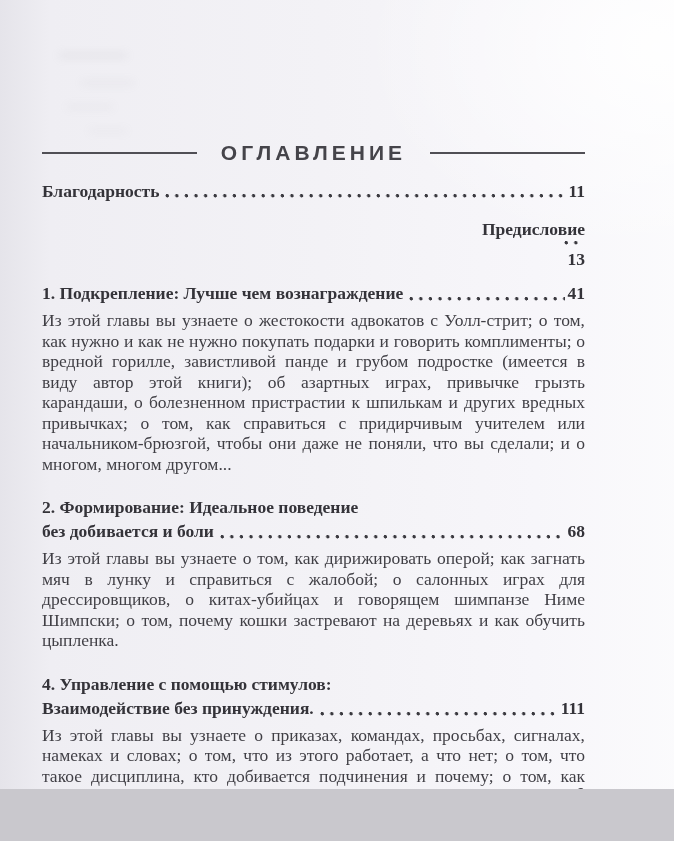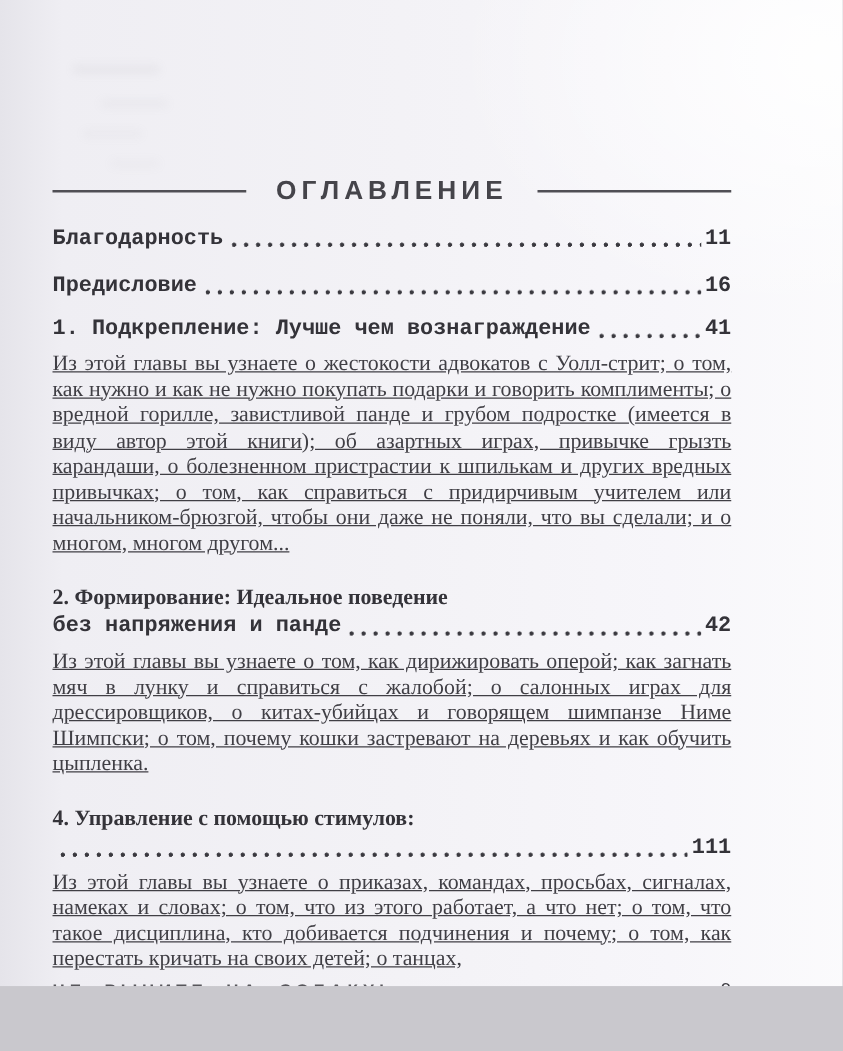--- a/index.html
+++ b/index.html
@@ -81,43 +81,42 @@
     flex: 1 1 auto;
     min-width: 18px;
     height: 6px;
     margin: 0 3px 3px 6px;
     background-image: radial-gradient(circle at 2.2px 2.8px, #3a393f 1.55px, rgba(0,0,0,0) 1.9px);
     background-size: 9.6px 6px;
     background-repeat: repeat-x;
   }
   .toc-page { white-space: nowrap; }
 
-  .front-row { margin-top: 17px; font-family: Liberation Mono, monospace; }
-  .front-row + .front-row { margin-top: 17px; }
+  .front-row { margin-top: 17px; }
+  .front-row + .front-row { margin-top: 17px; flex-direction: column; }
   .toc-list > .front-row:first-child { margin-top: 16px; }
 
   
   .chapter { margin-top: 11px; }
   .chapter + .chapter { margin-top: 21px; }
 
   .ch-title-line {
     font-weight: bold;
     color: #343339;
     font-size: 17.5px;
     line-height: 24px;
   }
-  .chapter .toc-row { line-height: 24px; font-family: Liberation Mono, monospace; }
+  .chapter .toc-row { line-height: 24px; }
 
   .desc {
     margin: 5px 0 0 0;
     font-size: 17.5px;
     line-height: 20.5px;
     text-align: justify;
     color: #403f45;
-    text-decoration: underline;
   }
 
   
   .running-footer {
     position: absolute;
     left: 42px;
     width: 543px;
     top: 784px;
     display: flex;
     justify-content: space-between;
@@ -159,45 +158,46 @@
 
       <div class="toc-row front-row">
         <span class="toc-label">Благодарность</span>
         <span class="leader"></span>
         <span class="toc-page">11</span>
       </div>
 
       <div class="toc-row front-row">
         <span class="toc-label">Предисловие</span>
         <span class="leader"></span>
-        <span class="toc-page">16</span>
+        <span class="toc-page">13</span>
       </div>
 
       <section class="chapter">
         <div class="toc-row">
           <span class="ch-title-text">1. Подкрепление: Лучше чем вознаграждение</span>
           <span class="leader"></span>
           <span class="toc-page">41</span>
         </div>
         <p class="desc">Из этой главы вы узнаете о жестокости адвокатов с Уолл-стрит; о том, как нужно и как не нужно покупать подарки и говорить комплименты; о вредной горилле, завистливой панде и грубом подростке (имеется в виду автор этой книги); об азартных играх, привычке грызть карандаши, о болезненном пристрастии к шпилькам и других вредных привычках; о том, как справиться с придирчивым учителем или начальником-брюзгой, чтобы они даже не поняли, что вы сделали; и о многом, многом другом...</p>
       </section>
 
       <section class="chapter">
         <div class="ch-title-line">2. Формирование: Идеальное поведение</div>
         <div class="toc-row">
-          <span class="ch-title-text">без напряжения и панде</span>
+          <span class="ch-title-text">без добивается и боли</span>
           <span class="leader"></span>
-          <span class="toc-page">42</span>
+          <span class="toc-page">68</span>
         </div>
         <p class="desc">Из этой главы вы узнаете о том, как дирижировать оперой; как загнать мяч в лунку и справиться с жалобой; о салонных играх для дрессировщиков, о китах-убийцах и говорящем шимпанзе Ниме Шимпски; о том, почему кошки застревают на деревьях и как обучить цыпленка.</p>
       </section>
 
       <section class="chapter">
         <div class="ch-title-line">4. Управление с помощью стимулов:</div>
         <div class="toc-row">
+          <span class="ch-title-text">Взаимодействие без принуждения.</span>
           <span class="leader"></span>
           <span class="toc-page">111</span>
         </div>
         <p class="desc">Из этой главы вы узнаете о приказах, командах, просьбах, сигналах, намеках и словах; о том, что из этого работает, а что нет; о том, что такое дисциплина, кто добивается подчинения и почему; о том, как перестать кричать на своих детей; о танцах,</p>
       </section>
 
     </nav>
   </main>
 
   <footer class="running-footer">

